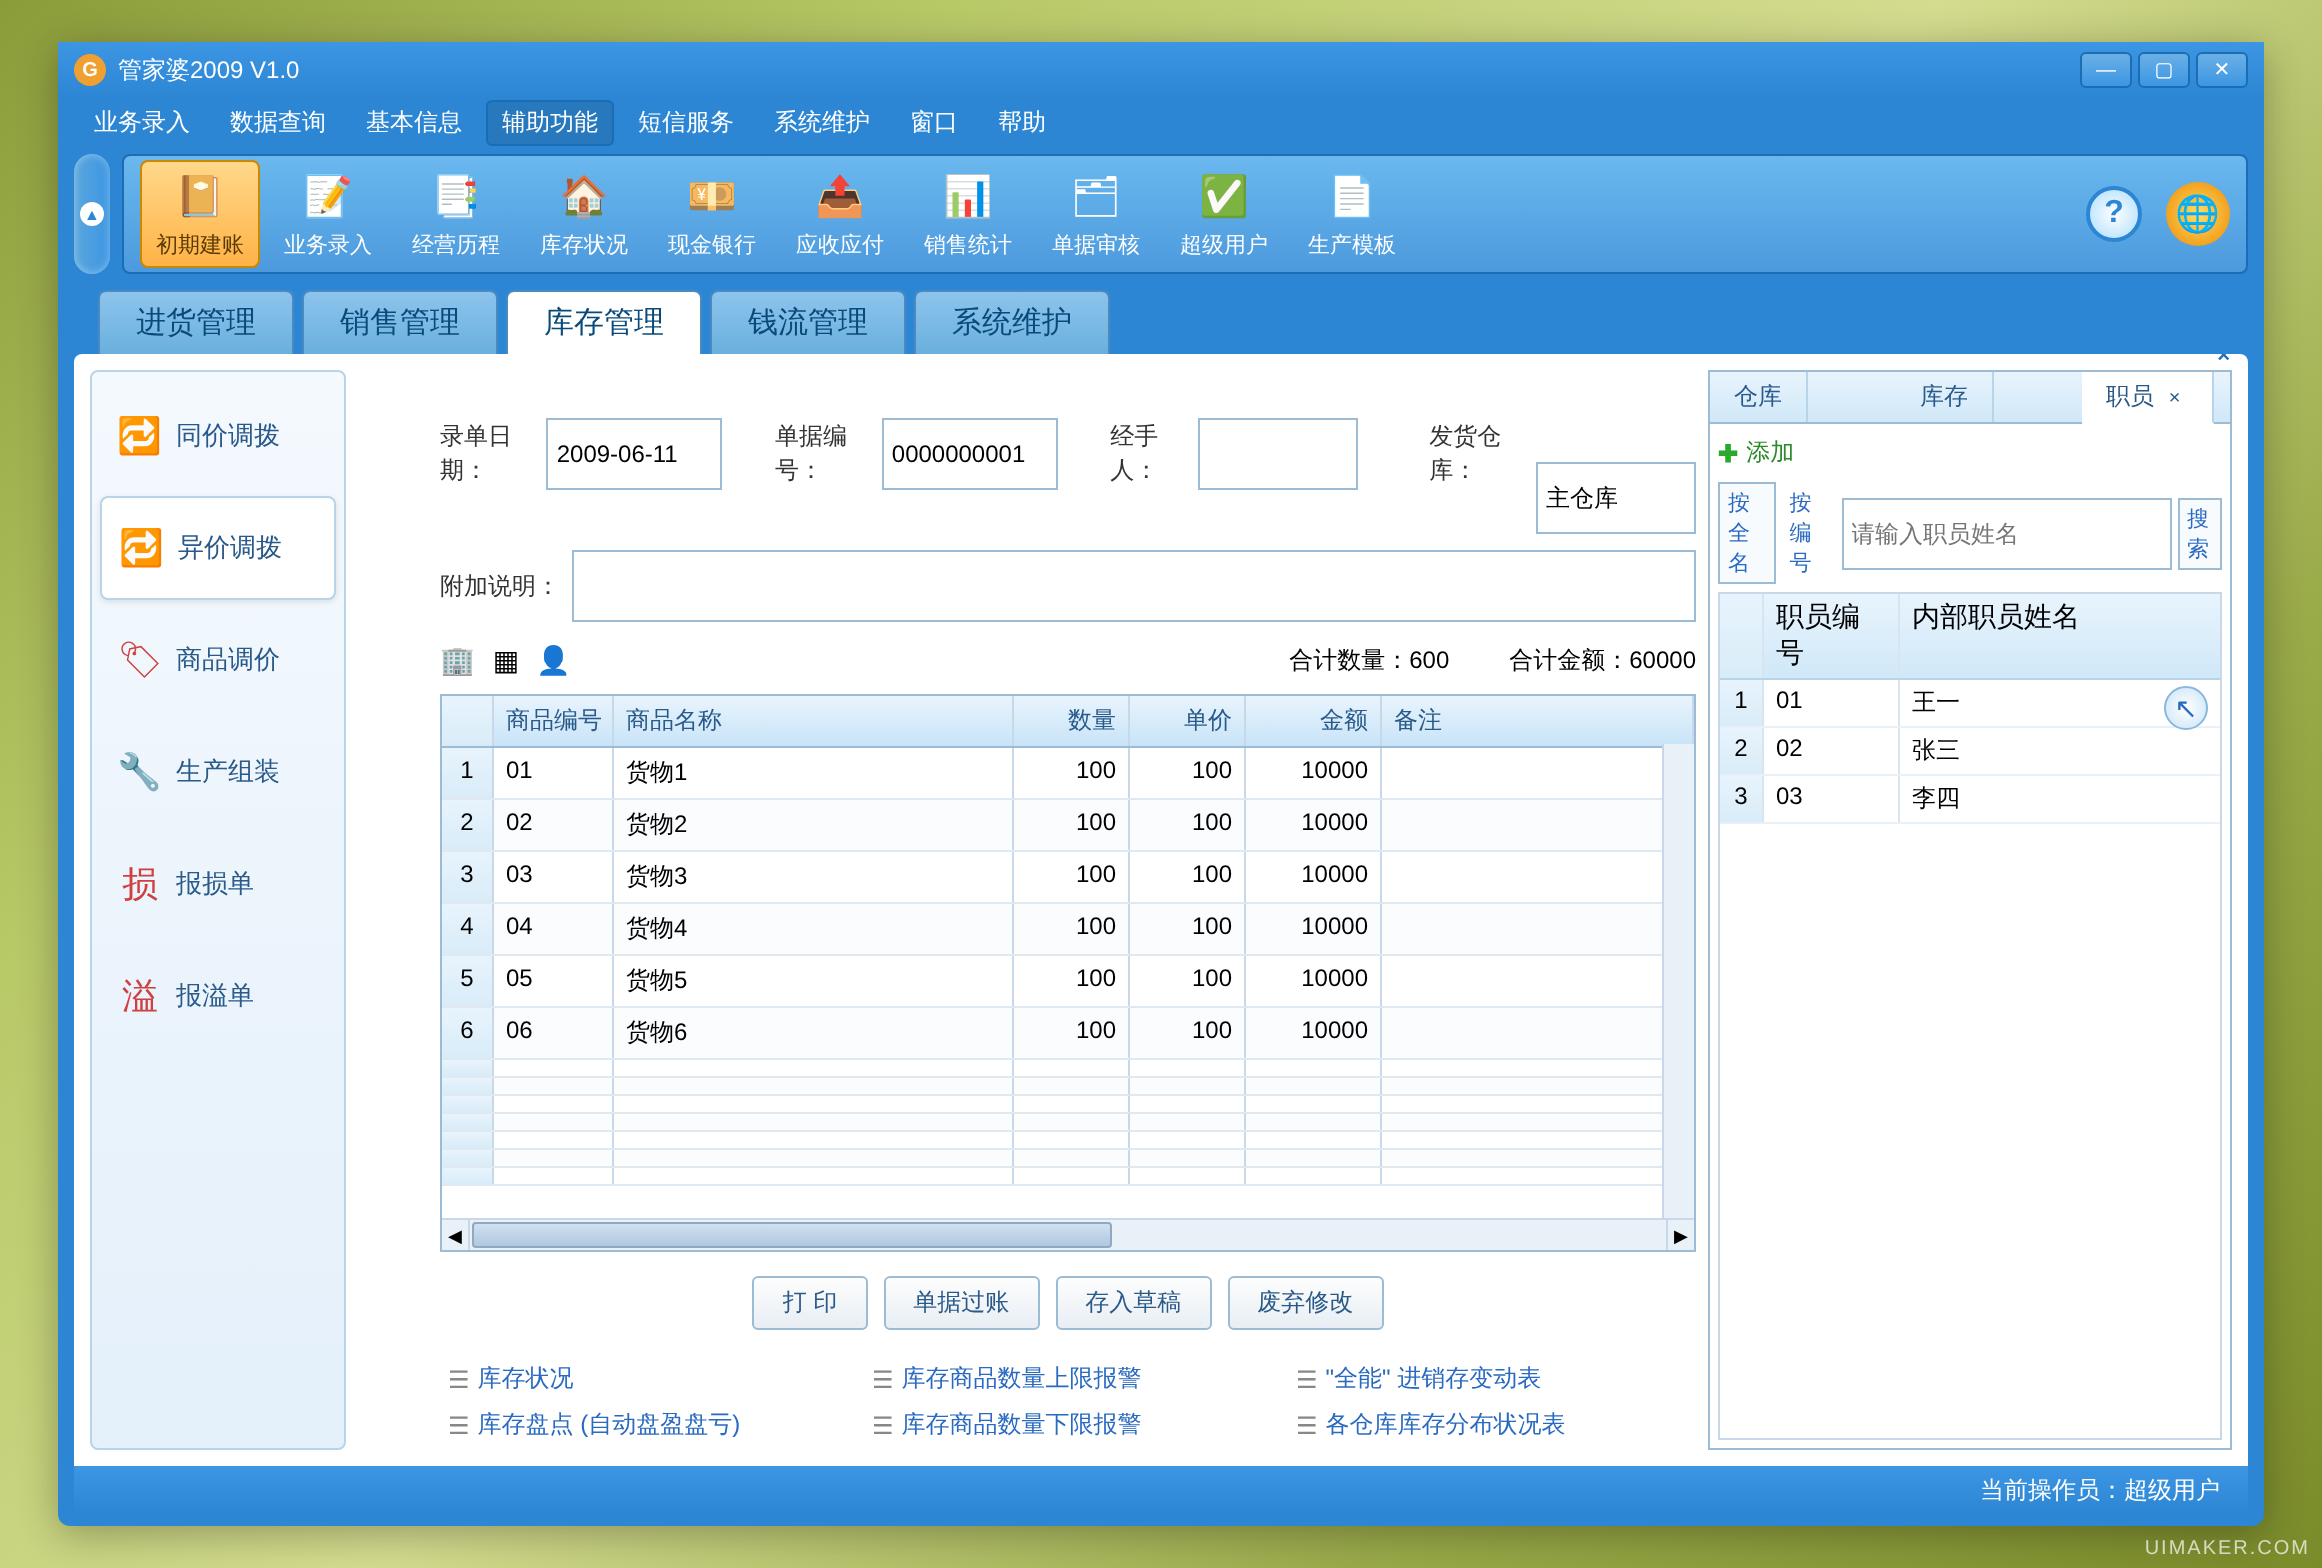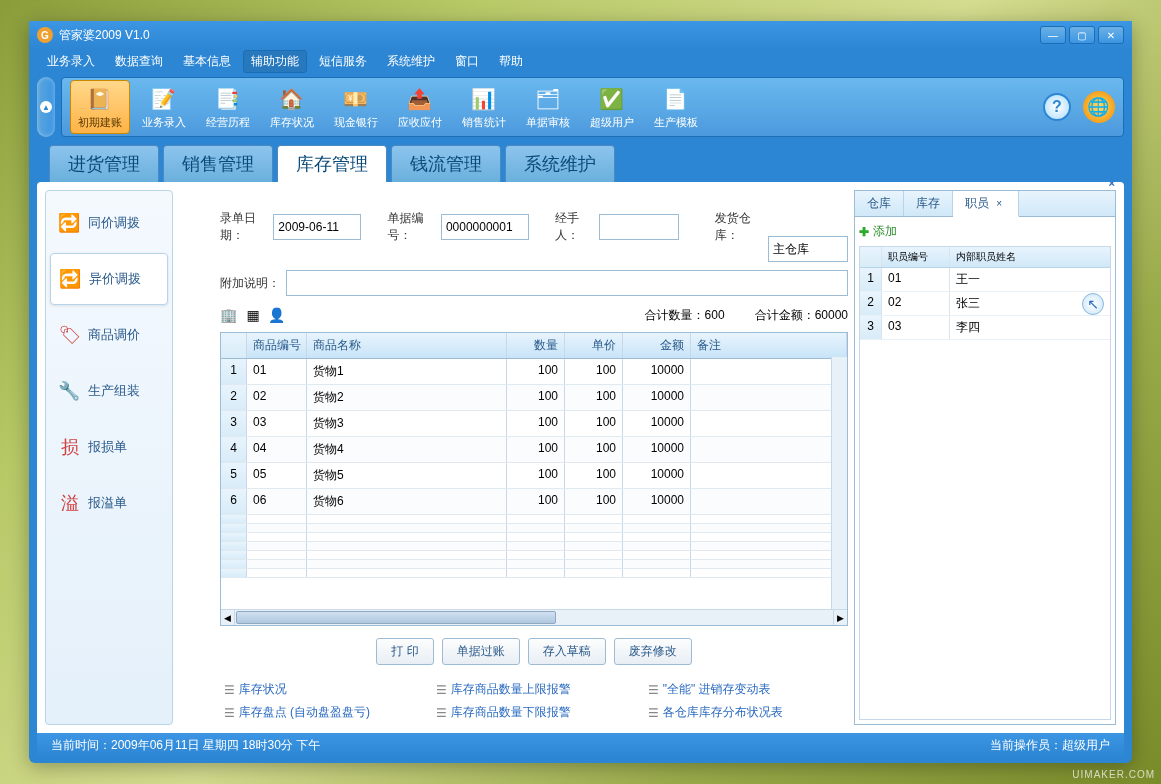--- a/index.html
+++ b/index.html
@@ -16,30 +16,30 @@
 .collapse-btn { width: 18px; background: linear-gradient(90deg, #5aa6dd, #3c96e3); border-radius: 9px; display: flex; align-items: center; justify-content: center; margin-right: 6px; box-shadow: inset 0 0 4px rgba(255,255,255,0.4); }
 .collapse-arrow { width: 12px; height: 12px; border-radius: 50%; background: #fff; color: #2c86d3; font-size: 8px; display: flex; align-items: center; justify-content: center; }
 .toolbar { flex: 1; height: 60px; background: linear-gradient(#6ab8ee, #4c9add); border: 1px solid #1b6db5; border-radius: 4px; display: flex; align-items: center; padding: 0 8px; gap: 4px; }
 .tool-btn { width: 60px; height: 54px; display: flex; flex-direction: column; align-items: center; justify-content: center; gap: 2px; color: #fff; font-size: 11px; cursor: pointer; border-radius: 4px; }
 .tool-btn.active { background: linear-gradient(#ffd88a, #ffb347); color: #5a3a00; border: 1px solid #cc8800; }
 .tool-icon { width: 28px; height: 28px; display: flex; align-items: center; justify-content: center; font-size: 20px; }
 .toolbar-spacer { flex: 1; }
 .help-btn { width: 28px; height: 28px; border-radius: 50%; background: radial-gradient(#fff, #aaddff); border: 2px solid #2c86d3; color: #2c86d3; font-weight: bold; font-size: 16px; display: flex; align-items: center; justify-content: center; cursor: pointer; margin-right: 8px; }
 .globe-btn { width: 32px; height: 32px; border-radius: 50%; background: radial-gradient(#ffdd66, #ee8800); display: flex; align-items: center; justify-content: center; font-size: 18px; cursor: pointer; }
 .main-tabs { display: flex; padding: 0 20px; gap: 0; }
-.main-tab { padding: 6px 18px; background: linear-gradient(#8cc4ed, #6ab0dd); color: #0a4a7a; font-size: 18px; border-radius: 4px 4px 0 0; margin-right: 4px; cursor: pointer; border: 1px solid #4a8ac0; border-bottom: none; }
+.main-tab { padding: 6px 18px; background: linear-gradient(#8cc4ed, #6ab0dd); color: #0a4a7a; font-size: 15px; border-radius: 4px 4px 0 0; margin-right: 4px; cursor: pointer; border: 1px solid #4a8ac0; border-bottom: none; }
 .main-tab.active { background: #fff; color: #0a4a7a; }
 .content-area { flex: 1; background: #fff; margin: 0 8px 0 8px; border-radius: 4px 4px 0 0; display: flex; padding: 8px; gap: 6px; overflow: hidden; }
 .sidebar { width: 128px; background: linear-gradient(#f4f9fe, #e4f0fa); border: 1px solid #b8d4e8; border-radius: 4px; padding: 6px 4px; display: flex; flex-direction: column; gap: 4px; }
 .side-item { height: 52px; display: flex; align-items: center; gap: 6px; padding: 0 8px; font-size: 13px; color: #2a5a8a; cursor: pointer; border-radius: 4px; }
 .side-item.active { background: #fff; border: 1px solid #b8d4e8; box-shadow: 0 1px 3px rgba(0,0,0,0.1); }
 .side-icon { width: 24px; height: 24px; display: flex; align-items: center; justify-content: center; font-size: 18px; }
 .main-panel { flex: 1; display: flex; flex-direction: column; gap: 4px; min-width: 0; padding-left: 41px; }
 .form-row { display: flex; align-items: center; gap: 6px; font-size: 12px; color: #333; padding: 2px 0; }
-.form-input { border: 1px solid #9cbbd4; height: 26px; padding: 0 4px; font-size: 12px; }
+.form-input { border: 1px solid #9cbbd4; height: 36px; padding: 0 4px; font-size: 12px; }
 .mini-toolbar { display: flex; align-items: center; gap: 6px; font-size: 12px; padding: 4px 0; }
 .mini-icon { width: 18px; height: 18px; display: inline-flex; align-items: center; justify-content: center; cursor: pointer; font-size: 14px; }
 .summary { margin-left: auto; display: flex; gap: 30px; font-size: 12px; }
 .grid-wrap { flex: 1; border: 1px solid #9cbbd4; display: flex; flex-direction: column; min-height: 0; background: #fff; position: relative; }
 .grid-head { display: flex; background: linear-gradient(#e8f4fd, #c8e4f8); border-bottom: 1px solid #9cbbd4; font-size: 12px; color: #2a5a8a; justify-content: flex-end; }
 .gh, .gc { border-right: 1px solid #c8d8e8; padding: 4px 6px; overflow: hidden; white-space: nowrap; }
 .gh { font-weight: normal; }
 .grid-body { flex: 1; overflow: auto; }
 .grid-row { display: flex; border-bottom: 1px solid #e0e8f0; font-size: 12px; }
 .grid-row:nth-child(odd) { background: #fff; }
@@ -54,30 +54,30 @@
 .scrollbar-v { position: absolute; right: 0; top: 24px; bottom: 16px; width: 16px; background: #e8f0f8; border-left: 1px solid #c8d8e8; }
 .scrollbar-h { height: 16px; background: #e8f0f8; border-top: 1px solid #c8d8e8; display: flex; }
 .sb-thumb { background: linear-gradient(#d0e0f0, #b0c8e0); border: 1px solid #90a8c0; border-radius: 2px; }
 .action-row { display: flex; justify-content: center; gap: 8px; padding: 8px 4px; }
 .act-btn { padding: 4px 14px; background: linear-gradient(#fdfdfd, #e8eef4); border: 1px solid #9cbbd4; border-radius: 3px; font-size: 12px; color: #2a5a8a; cursor: pointer; }
 .link-grid { display: grid; grid-template-columns: 1fr 1fr 1fr; gap: 6px 16px; padding: 4px; }
 .link-item { display: flex; align-items: center; gap: 4px; font-size: 12px; color: #2a6ac0; cursor: pointer; }
 .link-icon { color: #888; }
 .right-panel { width: 262px; border: 1px solid #9cbbd4; display: flex; flex-direction: column; position: relative; }
 .rp-close { position: absolute; top: -14px; right: 0; font-size: 11px; color: #2a6ac0; cursor: pointer; font-weight: bold; }
-.rp-tabs { display: flex; background: linear-gradient(#e8f4fd, #d0e8f8); border-bottom: 1px solid #9cbbd4; }
+.rp-tabs { display: flex; background: linear-gradient(#e8f4fd, #d0e8f8); border-bottom: 1px solid #9cbbd4; gap: 44px; }
 .rp-tab { padding: 4px 12px; font-size: 12px; color: #2a5a8a; border-right: 1px solid #b8d4e8; cursor: pointer; }
 .rp-tab.active { background: #fff; border-bottom: 1px solid #fff; margin-bottom: -1px; }
 .rp-tab-close { padding: 0 4px; font-size: 10px; }
 .rp-body { flex: 1; padding: 4px; display: flex; flex-direction: column; gap: 4px; }
 .add-btn { display: flex; align-items: center; gap: 4px; font-size: 12px; color: #2a8a2a; cursor: pointer; padding: 2px 0; }
 .filter-row { display: flex; align-items: center; gap: 3px; font-size: 11px; }
 .filter-btn { padding: 2px 4px; border: 1px solid #9cbbd4; color: #2a6ac0; cursor: pointer; background: #f8fbfe; font-size: 11px; }
 .rp-grid { flex: 1; border: 1px solid #c8d8e8; display: flex; flex-direction: column; min-height: 0; position: relative; }
-.rp-grid-head { display: flex; background: linear-gradient(#e8f4fd, #d0e8f8); border-bottom: 1px solid #b8d4e8; font-size: 10px; }
+.rp-grid-head { display: flex; background: linear-gradient(#e8f4fd, #d0e8f8); border-bottom: 1px solid #b8d4e8; font-size: 14px; }
 .rp-grid-body { flex: 1; overflow: auto; }
 .rp-grid-row { display: flex; border-bottom: 1px solid #e8f0f8; font-size: 12px; }
 .rc-idx { width: 22px; text-align: center; border-right: 1px solid #d8e4f0; padding: 3px 2px; background: linear-gradient(#e8f4fd,#d8ecf8);}
 .rc-code { width: 68px; border-right: 1px solid #d8e4f0; padding: 3px 6px; }
 .rc-name { flex: 1; padding: 3px 6px; }
 .scroll-hint { position: absolute; right: 6px; top: 46px; width: 22px; height: 22px; border-radius: 50%; background: radial-gradient(#fff,#c8e4f8); border: 1px solid #8ab8dc; display: flex; align-items: center; justify-content: center; color: #2a6ac0; font-size: 14px; }
 .statusbar { height: 24px; background: linear-gradient(#3c96e3, #2c86d3); color: #fff; font-size: 12px; display: flex; align-items: center; padding: 0 14px; margin: 0 8px 6px 8px; border-radius: 0 0 4px 4px; }
 .statusbar-spacer { flex: 1; }
 .watermark { position: absolute; right: 6px; bottom: 4px; color: rgba(255,255,255,0.7); font-size: 10px; letter-spacing: 1px; }
 </style>
@@ -399,20 +399,26 @@
       <span class="rp-close">×</span>
       <div class="rp-tabs" id="rp-tabs">
           <div class="rp-tab">仓库</div>
           <div class="rp-tab">库存</div>
           <div class="rp-tab active">职员 <span class="rp-tab-close">×</span></div>
         </div>
       <div class="rp-body">
         <div class="add-btn">
           <span style="color:#2aaa2a;font-weight:bold;">✚</span>
           <span>添加</span>
+        </div>
+        <div class="filter-row">
+          <span class="filter-btn">按全名</span>
+          <span class="filter-btn" style="border:none;background:none;">按编号</span>
+          <input class="form-input" style="flex: 1 1 0%; color: rgb(153, 153, 153);" placeholder="请输入职员姓名">
+          <span class="filter-btn">搜索</span>
         </div>
         <div class="rp-grid">
           <div class="rp-grid-head">
             <div class="rc-idx"></div>
             <div class="rc-code">职员编号</div>
             <div class="rc-name">内部职员姓名</div>
           </div>
           <div class="rp-grid-body" id="rp-grid-body">
               <div class="rp-grid-row">
                 <div class="rc-idx">1</div>
@@ -431,19 +437,18 @@
               </div>
             </div>
           <div class="scroll-hint">↖</div>
         </div>
       </div>
     </div>
 
   </div>
 
   <div class="statusbar">
-    <span><span>当前时间：</span><span>2009年06月11日 星期四 18时30分 下午</span></span>
     <span class="statusbar-spacer"></span>
     <span><span>当前操作员：</span><span>超级用户</span></span>
   </div>
 </div>
 
 <div class="watermark">UIMAKER.COM</div>
 
 </body></html>

